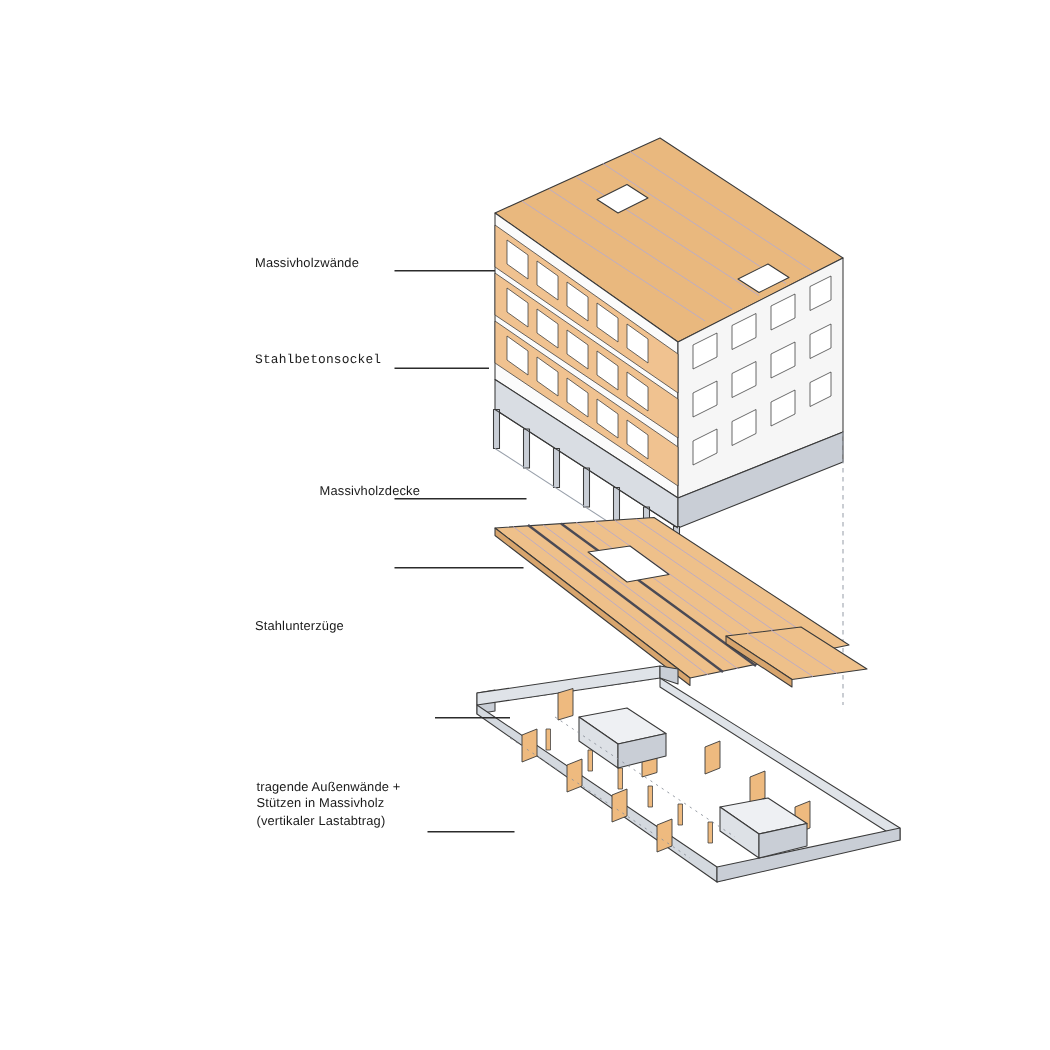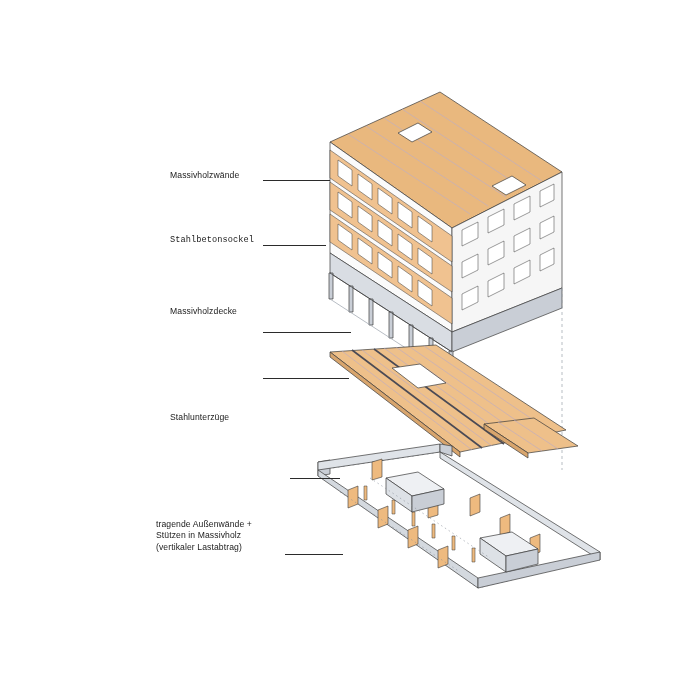--- a/index.html
+++ b/index.html
@@ -234,22 +234,22 @@
   <div class="leader" style="left:263px; top:245px; width:63px;"></div>
   <div class="leader" style="left:263px; top:332px; width:88px;"></div>
   <div class="leader" style="left:263px; top:378px; width:86px;"></div>
   <div class="leader" style="left:290px; top:478px; width:50px;"></div>
   <div class="leader" style="left:285px; top:554px; width:58px;"></div>
 
   <div class="label" style="left:170px; top:170px; width:110px;">Massivholzwände</div>
 
   <div class="label" style="left:170px; top:235px; width:110px;font-family:Liberation Mono, monospace;">Stahlbetonsockel</div>
 
-  <div class="label" style="left:170px; top:306px; width:110px;">Massivholzdecke</div>
+  <div class="label" style="left:170px; top:322px; width:110px;text-align:right;">Massivholzdecke</div>
 
   <div class="label" style="left:170px; top:368px; width:110px;margin-top:44px;">Stahlunterzüge</div>
 
 
-  <div class="label" style="left:156px; top:519px; width:130px;">tragende Außenwände +
+  <div class="label" style="left:171px; top:519px; width:130px;">tragende Außenwände +
 Stützen in Massivholz
 (vertikaler Lastabtrag)</div>
 
 </div>
 
 </body></html>

